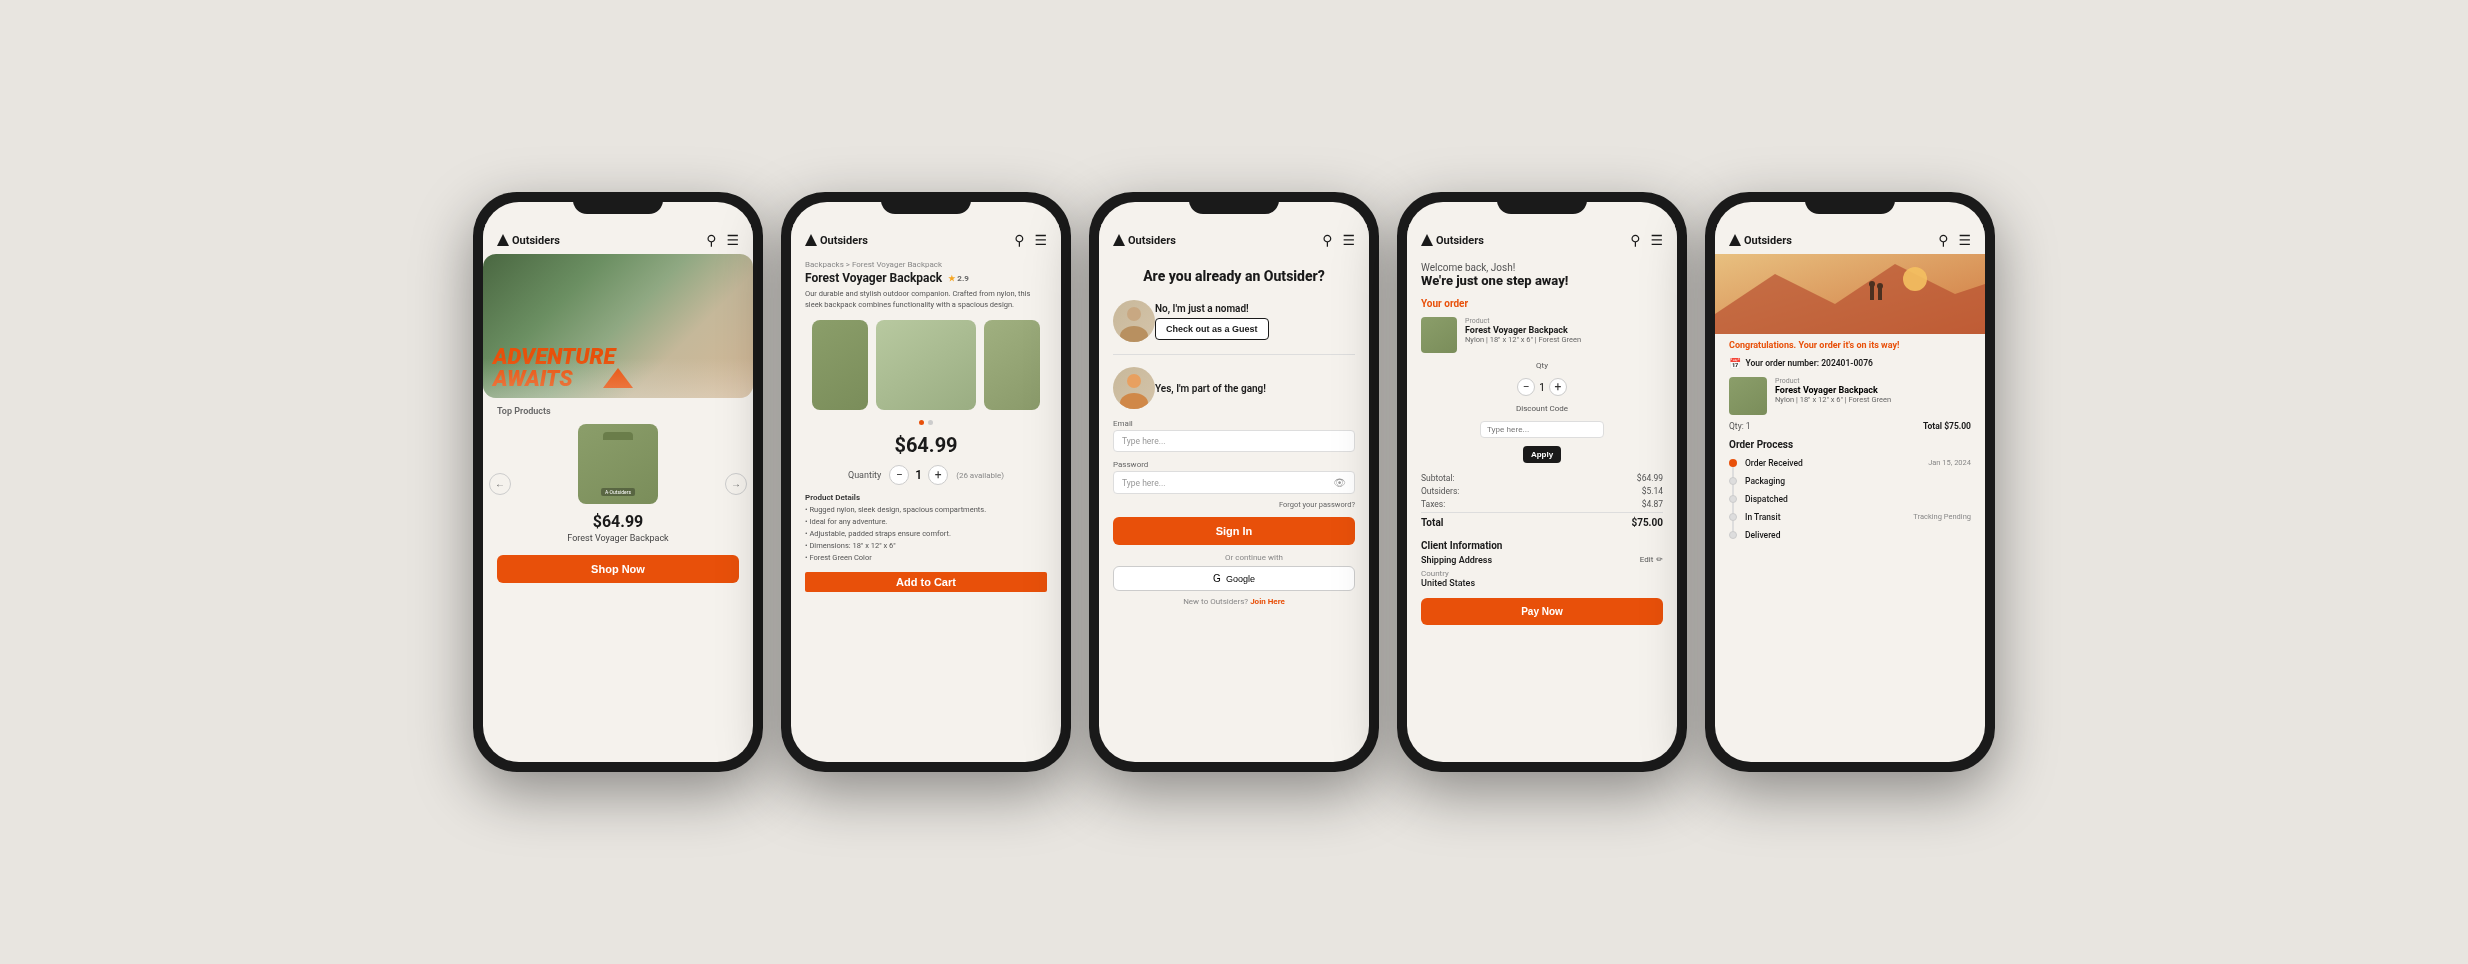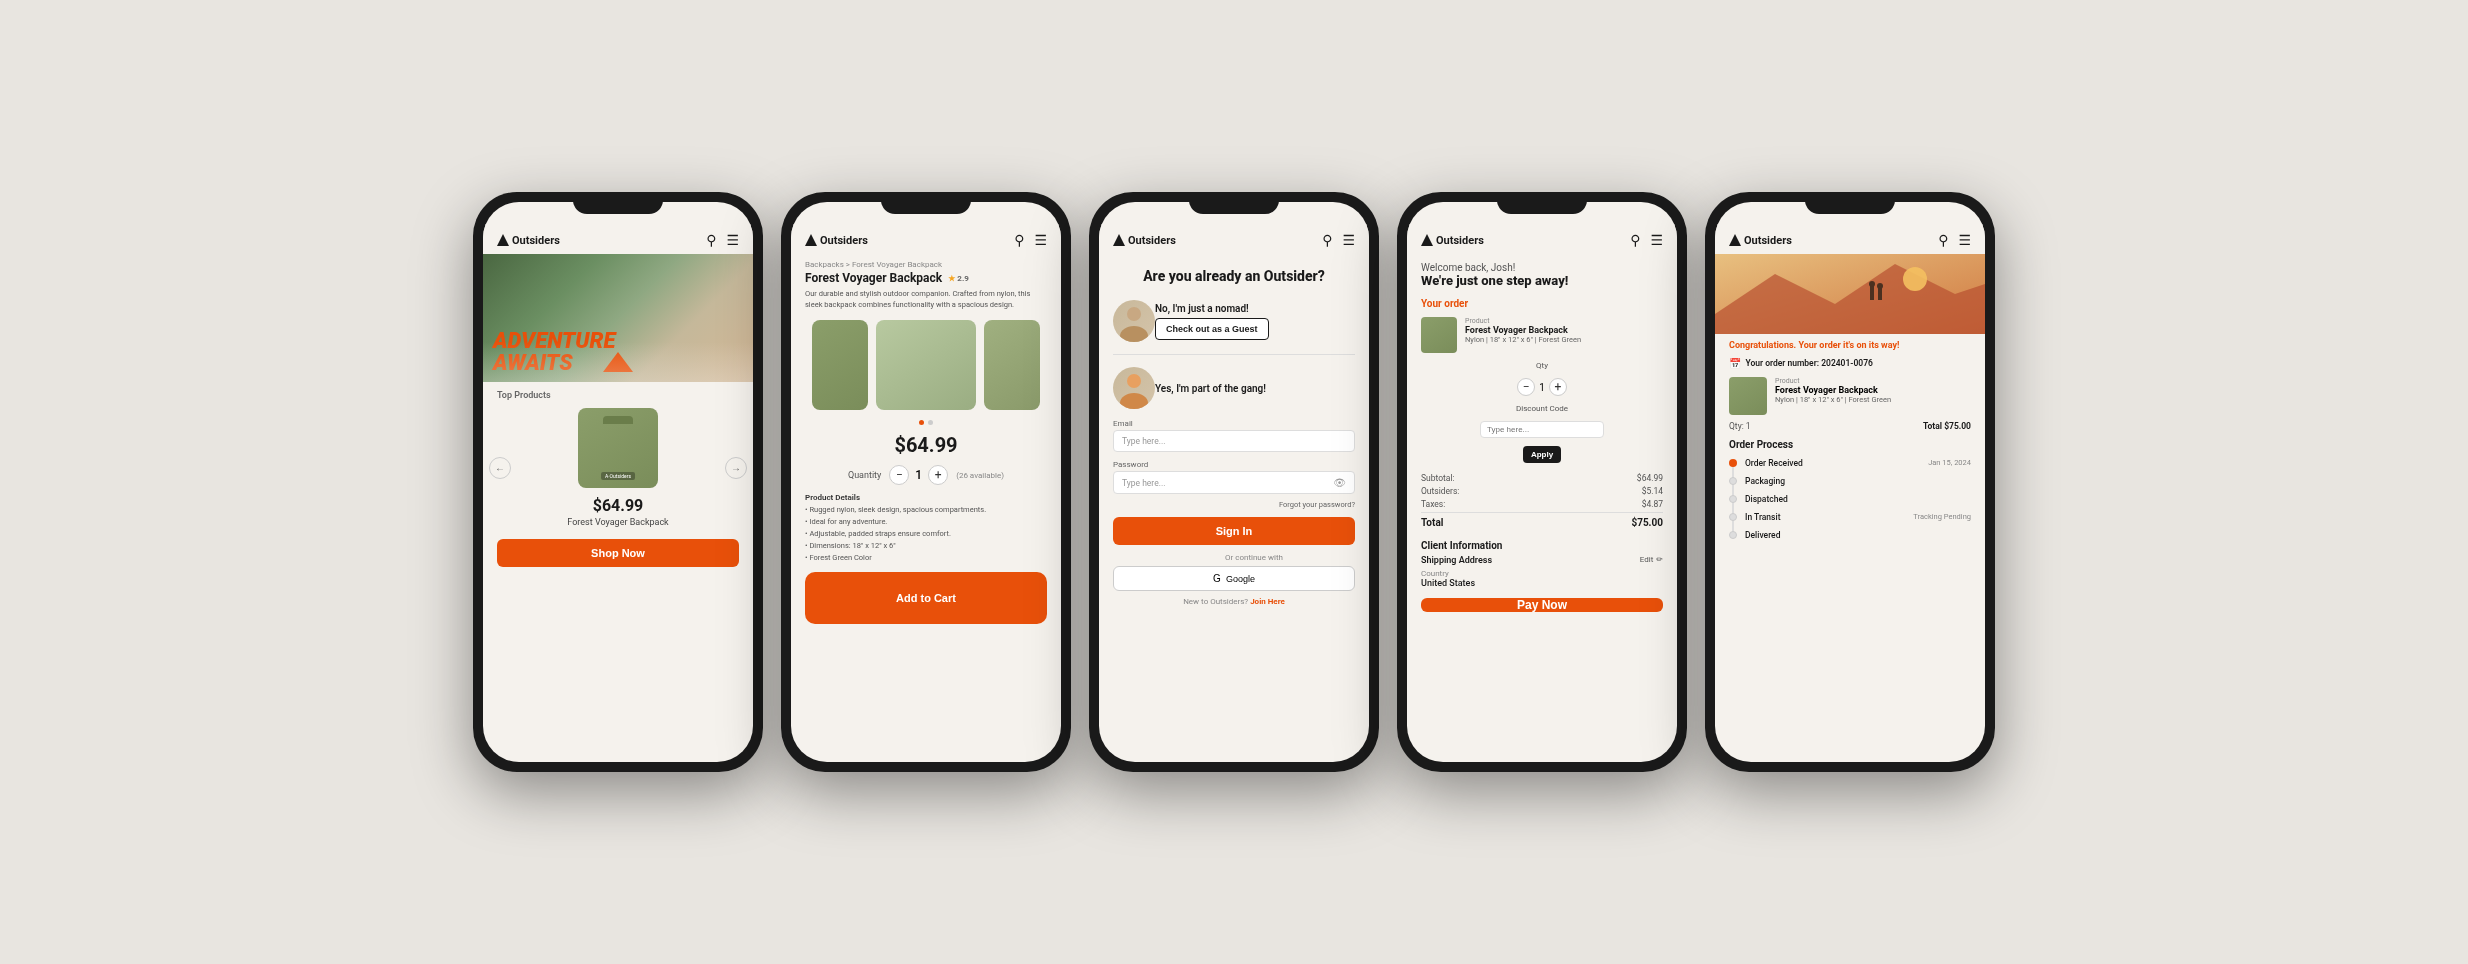--- a/index.html
+++ b/index.html
@@ -82,24 +82,25 @@
     }
     .nav-icon {
       font-size: 14px;
       color: #1a1a1a;
       cursor: pointer;
     }
 
     
     .hero-img {
       width: 100%;
-      height: 128px;
+      height: 144px;
       background: linear-gradient(135deg, #4a6741 0%, #6b8f62 30%, #8fa882 50%, #c5b89a 70%, #d4b896 100%);
       position: relative;
       overflow: hidden;
+      border-radius: 13px;
     }
     .hero-img::after {
       content: '';
       position: absolute;
       bottom: 0; left: 0; right: 0;
       height: 40px;
       background: linear-gradient(to top, rgba(245,242,237,0.3), transparent);
     }
     .hero-tent {
       position: absolute;
@@ -314,22 +315,22 @@
     .product-bullets {
       padding: 0 14px;
       font-size: 7.5px;
       color: #555;
       line-height: 1.6;
     }
     .add-to-cart-btn {
       background: #e8500a;
       color: white;
       border: none;
-      border-radius: 10px;
-      padding: 20px;
+      border-radius: 2px;
+      padding: 4px;
       width: calc(100% - 28px);
       margin: 8px 14px;
       font-size: 11px;
       font-weight: 600;
       cursor: pointer;
       text-align: center;
     }
 
     
     .auth-title {
@@ -573,24 +574,24 @@
     .country-section {
       padding: 2px 14px;
     }
     .country-label { font-size: 8px; color: #888; }
     .country-val { font-size: 9px; font-weight: 500; color: #1a1a1a; }
     .pay-now-btn {
       background: #e8500a;
       color: white;
       border: none;
       border-radius: 6px;
-      padding: 0;
+      padding: 8px;
       width: calc(100% - 28px);
       margin: 8px 14px;
-      font-size: 12px;
+      font-size: 10px;
       font-weight: 700;
       cursor: pointer;
       text-align: center;
     }
 
     
     .s5-hero {
       width: 100%;
       height: 80px;
       background: linear-gradient(135deg, #e8a060 0%, #d4885a 30%, #c87040 50%, #b85a30 70%, #a84820 100%);

